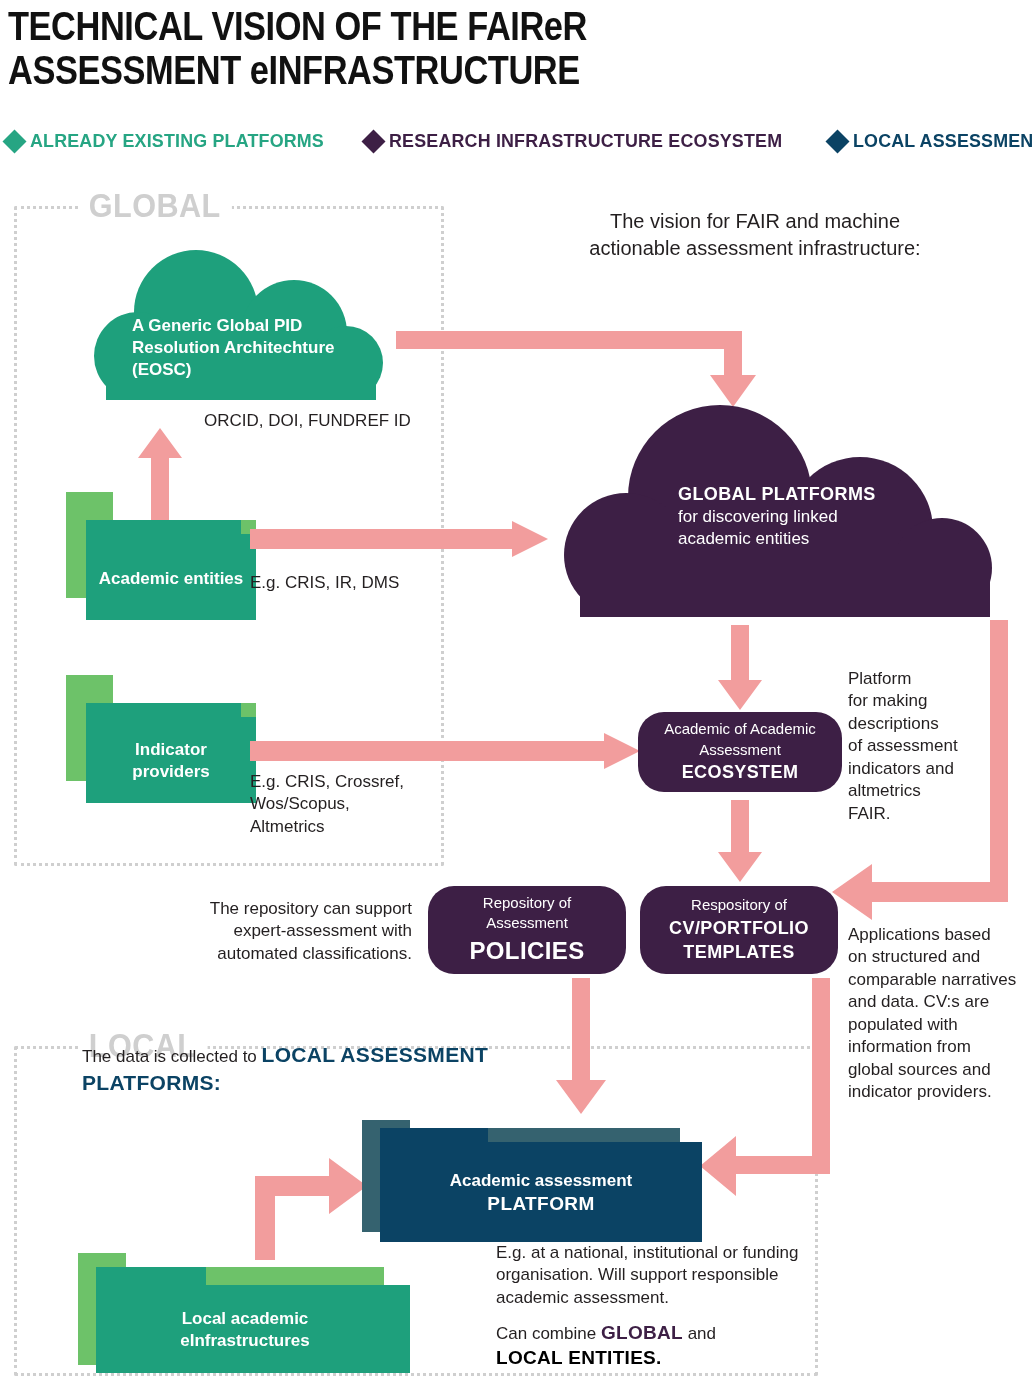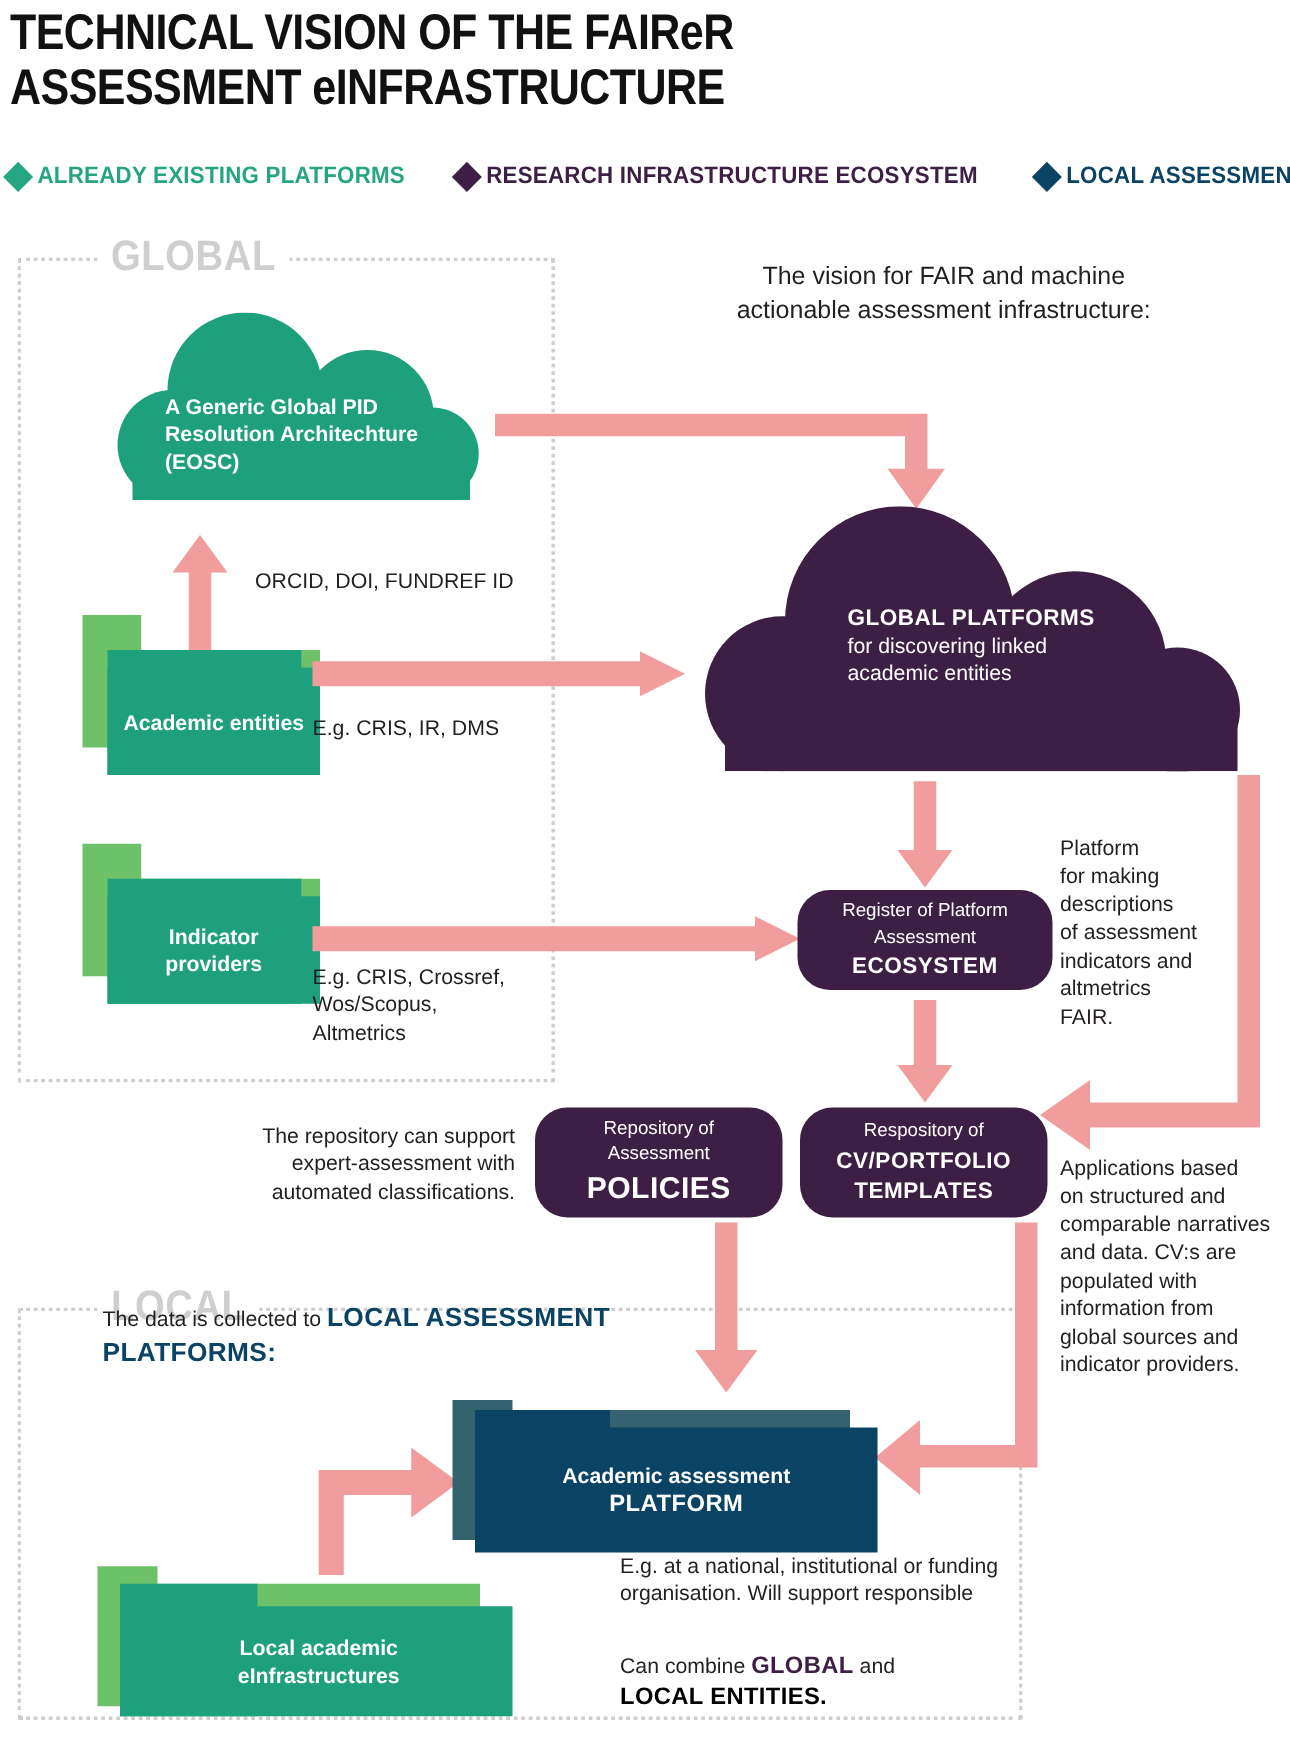--- a/index.html
+++ b/index.html
@@ -193,21 +193,21 @@
         <rect x="40" y="112" width="270" height="38"></rect>
       </g>
     </svg>
     <div class="cloud-text" style="left:66px; top:65px; font-size:17px;">
       <div>A Generic Global PID</div>
       <div>Resolution Architechture</div>
       <div>(EOSC)</div>
     </div>
   </div>
 
-  <div class="note" style="left:204px; top:410px;margin-top:44px;">ORCID, DOI, FUNDREF ID</div>
+  <div class="note" style="left:204px; top:410px;">ORCID, DOI, FUNDREF ID</div>
 
   <div class="arrow" style="left:138px; top:428px;">
     <svg width="44" height="94" viewBox="0 0 44 94">
       <path d="M22 0 L44 30 L31 30 L31 94 L13 94 L13 30 L0 30 Z" fill="#F29D9D"></path>
     </svg>
   </div>
 
   <div class="arrow" style="left:396px; top:331px;">
     <svg width="360" height="84" viewBox="0 0 360 84">
       <path d="M0 0 H346 V44 L360 44 L337 76 L314 44 L328 44 V18 H0 Z" fill="#F29D9D"></path>
@@ -272,21 +272,21 @@
   </div>
 
   <div class="arrow" style="left:718px; top:625px;">
     <svg width="44" height="85" viewBox="0 0 44 85">
       <path d="M13 0 H31 V55 H44 L22 85 L0 55 H13 Z" fill="#F29D9D"></path>
     </svg>
   </div>
 
   <div class="pill" style="left:638px; top:712px; width:204px; height:80px;">
     <div class="ptxt">
-      <div>Register of Platform</div>
+      <div>Academic of Academic</div>
       <div>Assessment</div>
       <div style="font-weight:bold;font-size:18px;letter-spacing:.4px;">ECOSYSTEM</div>
     </div>
   </div>
 
   <div class="note" style="left:848px; top:668px; width:160px; white-space:pre-line;">Platform
 for making
 descriptions
 of assessment
 indicators and
@@ -364,37 +364,38 @@
     <div class="fold-body" style="left:18px; top:22px; width:322px; height:100px; background:#0B4364;"></div>
     <div class="folder-label" style="left:18px; top:50px; width:322px;">
       <div>Academic assessment</div>
       <div style="font-size:19px;letter-spacing:.4px;">PLATFORM</div>
     </div>
   </div>
 
   <div class="note" style="left:496px; top:1242px; width:330px;">
     <div>E.g. at a national, institutional or funding</div>
     <div>organisation. Will support responsible</div>
+    <div>academic assessment.</div>
   </div>
 
   <div class="note" style="left:496px; top:1320px; width:340px;">
     <div>
       <span>Can combine</span>
       <b class="purple">GLOBAL</b>
       <span>and</span>
     </div>
     <div>
       <b class="green">LOCAL ENTITIES.</b>
     </div>
   </div>
 
   <div class="folder" style="left:78px; top:1253px;">
     <div class="fold-back" style="left:0; top:0; width:48px; height:112px; background:#6DC269;"></div>
     <div class="fold-tab" style="left:18px; top:14px; width:288px; height:22px; background:#6DC269;"></div>
     <div class="fold-body" style="left:18px; top:14px; width:110px; height:106px; background:#1EA07C;"></div>
     <div class="fold-body" style="left:18px; top:32px; width:314px; height:88px; background:#1EA07C;"></div>
-    <div class="folder-label" style="left:10px; top:55px; width:334px;">
+    <div class="folder-label" style="left:0; top:55px; width:334px;">
       <div>Local academic</div>
       <div>eInfrastructures</div>
     </div>
   </div>
 
 </div>
 
 </body></html>

